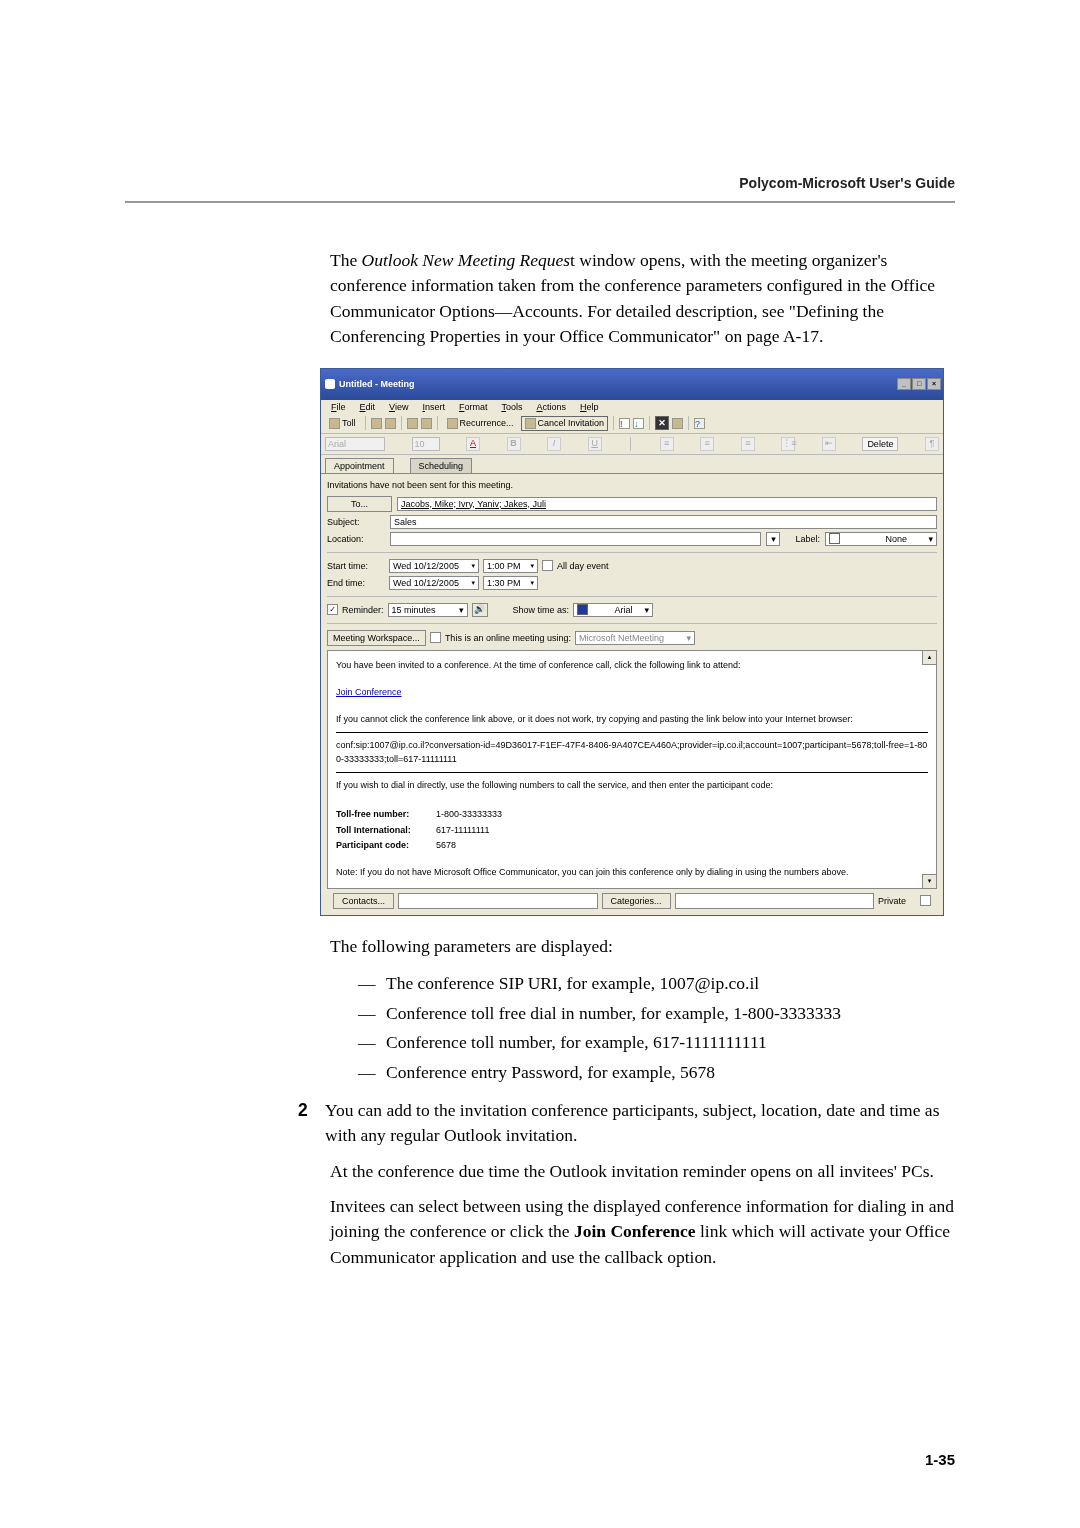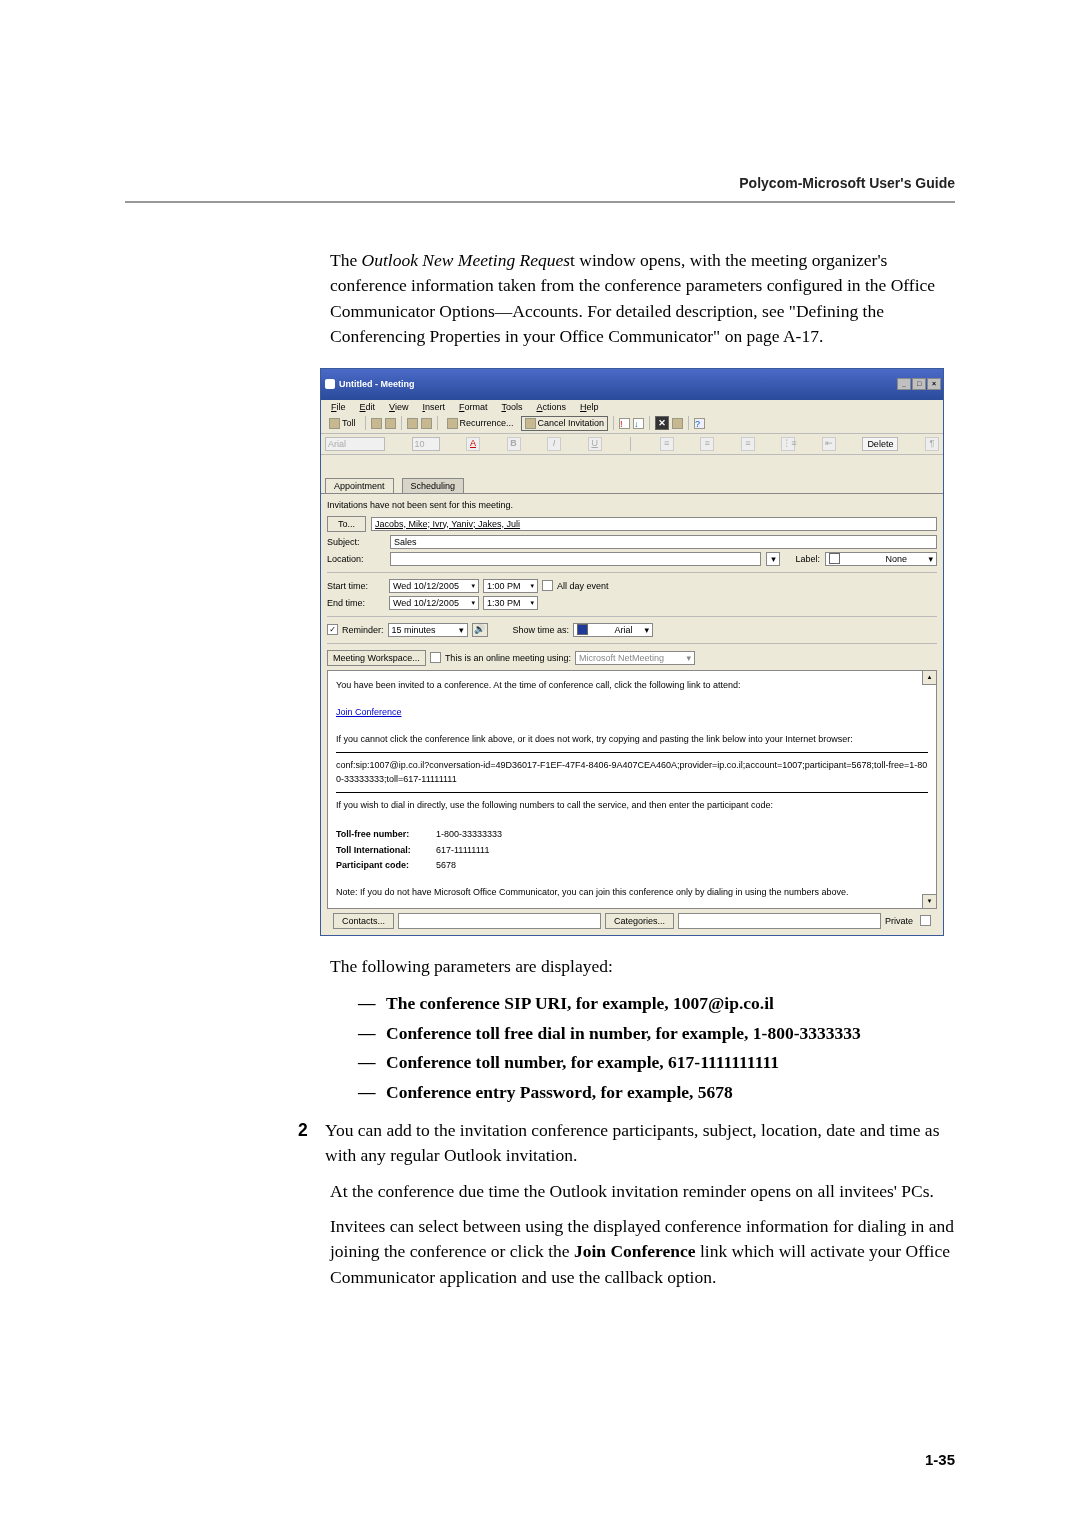--- a/index.html
+++ b/index.html
@@ -65,29 +65,29 @@
     .toolbar { display: flex; align-items: center; gap: 3px; padding: 2px 4px; border-bottom: 1px solid #bbb; flex-wrap: wrap;}
     .tb-btn { padding: 1px 3px; font-size:9px; border:1px solid transparent; display:flex; align-items:center; gap:2px;}
     .tb-icon { width:11px; height:11px; display:inline-block; background:#c8b890; border:1px solid #998;}
     .tb-sep { width:1px; height:14px; background:#bbb; margin: 0 2px;}
     .cancel-invite { border:1px solid #666; padding:1px 3px;}
     .x-btn { background:#333; color:#fff; width:14px; height:14px; text-align:center; border:1px solid #666; font-weight:bold; line-height:12px;}
     .fmt-toolbar { display:flex; align-items:center; gap:2px; padding:3px 4px; border-bottom:1px solid #bbb; font-size:9px; color:#888;justify-content:space-between;}
     .fmt-sel { border:1px solid #bbb; padding:1px 2px; width:60px; background:#f0f0f0; color:#aaa;}
     .fmt-btn { width:14px; height:14px; text-align:center; border:1px solid #ccc; color:#aaa; background:#eee;}
     .delete-btn { border:1px solid #bbb; padding:1px 4px; color:#000; background:#f5f5f5;}
-    .tabs { display:flex; padding: 3px 22px 0 4px; gap:8px;margin-top:20px; }
+    .tabs { display:flex; padding: 3px 22px 0 4px; gap:16px; }
     .tab { border:1px solid #888; border-bottom:none; padding:2px 8px; background:#ece9d8; font-size:9px;}
     .tab.active { background:#ece9d8; position:relative; z-index:2;}
     .tab.inactive { background:#d8d4c8;}
     .form-body { padding: 2px 6px; border-top:1px solid #888;}
     .notice { font-size:9px; padding: 4px 0 6px 0;}
     .form-row { display:flex; align-items:center; gap:5px; margin-bottom:3px; font-size:9px;}
     .form-label { width:58px; text-align:left;}
-    .to-btn { border:1px solid #888; padding:2px 10px; background:#ece9d8;}
+    .to-btn { border:1px solid #888; padding:2px 23px; background:#ece9d8;}
     .text-input { border:1px solid #888; background:#fff; padding:1px 3px; flex:1; font-size:9px; height:14px;}
     .link-ish { text-decoration:underline; color:#000;}
     .loc-select { border:1px solid #888; background:#fff; height:14px; width:14px; text-align:center; line-height:12px;}
     .dt-row { display:flex; align-items:center; gap:4px; margin-bottom:3px; font-size:9px;}
     .dt-label { width:58px;}
     .dt-field { border:1px solid #888; background:#fff; padding:1px 3px; width:90px; font-size:9px; height:14px; display:flex; justify-content:space-between; align-items:center;}
     .dt-field .dd { font-size:7px;}
     .time-field { width:55px;}
     .chk { width:11px; height:11px; border:1px solid #888; background:#fff; display:inline-block; text-align:center; line-height:9px; font-size:8px;}
     .divider-h { border-top:1px solid #bbb; margin:6px 0;}
@@ -99,24 +99,24 @@
     .mw-btn { border:1px solid #888; padding:2px 5px; background:#ece9d8;}
     .grayed { color:#888;}
     .body-area { border:1px solid #888; background:#fff; padding:8px; font-size:9px; line-height:1.5; position:relative; margin-top:4px;}
     .body-area .scrollup { position:absolute; top:0; right:0; width:14px; height:14px; background:#ece9d8; border-left:1px solid #888; border-bottom:1px solid #888; text-align:center; font-size:7px; line-height:12px;}
     .body-area .scrolldn { position:absolute; bottom:0; right:0; width:14px; height:14px; background:#ece9d8; border-left:1px solid #888; border-top:1px solid #888; text-align:center; font-size:7px; line-height:12px;}
     .body-link { color:#0000cc; text-decoration:underline;}
     .body-hr { border:0; border-top:1px solid #000; margin:6px 0;}
     .footer-row { display:flex; justify-content:space-between; align-items:center; padding:4px 6px; font-size:9px;}
     .btn-flat { border:1px solid #888; padding:2px 8px; background:#ece9d8;}
     .cat-input { border:1px solid #888; background:#fff; height:16px; flex:1; margin: 0 4px;}
-    .priv { display:flex; align-items:center; gap:7px;}
+    .priv { display:flex; align-items:center; gap:14px;}
     .after-shot { margin-top: 16px; }
     .bullet-list { margin: 10px 0 10px 28px;}
-    .bullet-list li { list-style:none; position:relative; font-size:17.5px; line-height:1.7; padding-left:28px;font-weight:bold;}
+    .bullet-list li { list-style:none; position:relative; font-size:17.5px; line-height:1.7; padding-left:28px;}
     .bullet-list li::before { content:"—"; position:absolute; left:0;}
     .step { display:flex; gap:14px; font-size:17.5px; line-height:1.45; margin-bottom:10px;}
     .step-num { font-family: Arial, Helvetica, sans-serif; font-weight:bold; width:18px;}
     .page-num {
       position:absolute;
       bottom:60px; right:125px;
       font-family: Arial, Helvetica, sans-serif;
       font-weight:bold;
       font-size:15px;
     }

